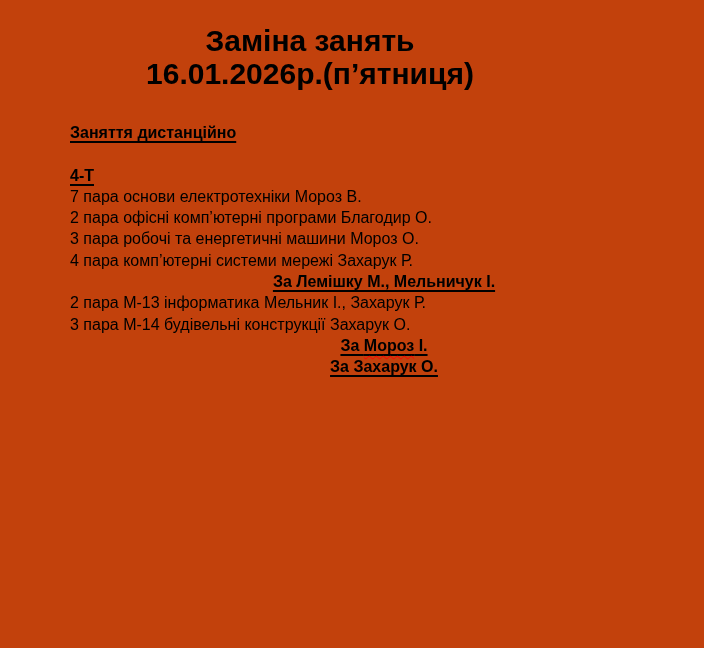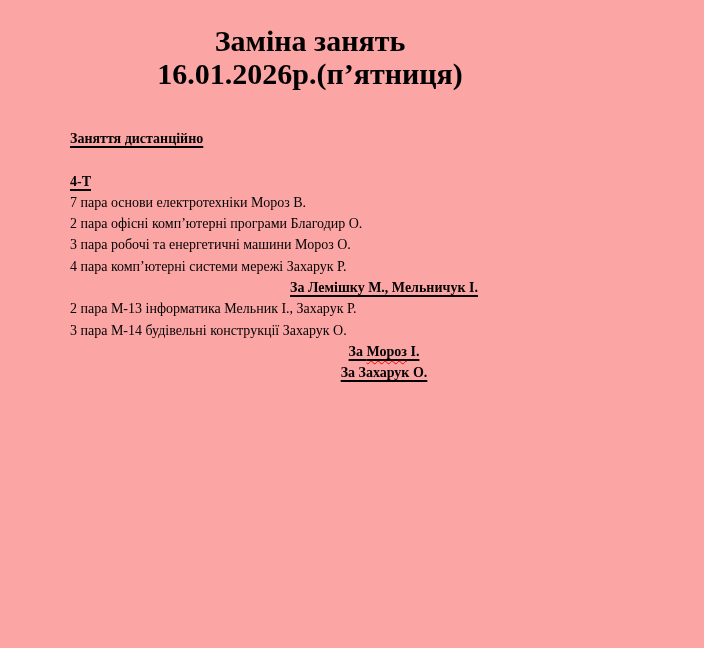--- a/index.html
+++ b/index.html
@@ -4,42 +4,42 @@
 <style>
   html, body {
     margin: 0;
     padding: 0;
     background: #ffffff;
   }
   .page {
     position: relative;
     width: 704px;
     height: 648px;
-    background: #fca5a5;
+    background: #c2410c;
     color: #000000;
-    font-family: Liberation Serif, serif;
+    font-family: Liberation Sans, sans-serif;
     overflow: hidden;
   }
   .title-block {
     position: absolute;
     top: 24px;
     left: 0;
     width: 620px;
     text-align: center;
     font-size: 30px;
     font-weight: bold;
     line-height: 33px;
     white-space: nowrap;
   }
   .content {
     position: absolute;
-    top: 128px;
+    top: 122px;
     left: 70px;
     width: 628px;
-    font-size: 14px;
+    font-size: 16px;
     line-height: 21.3px;
   }
   .line {
     height: 21.3px;
     white-space: nowrap;
   }
   .center {
     text-align: center;
   }
   .bold-u {

